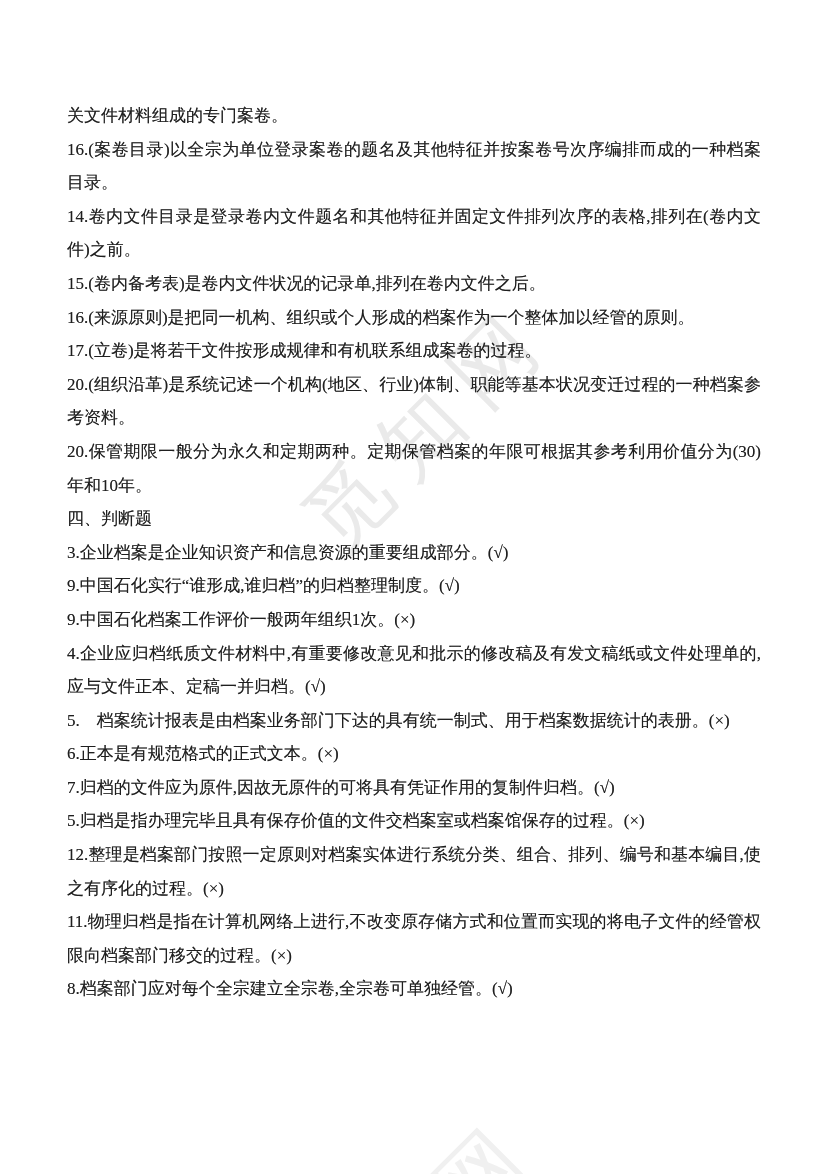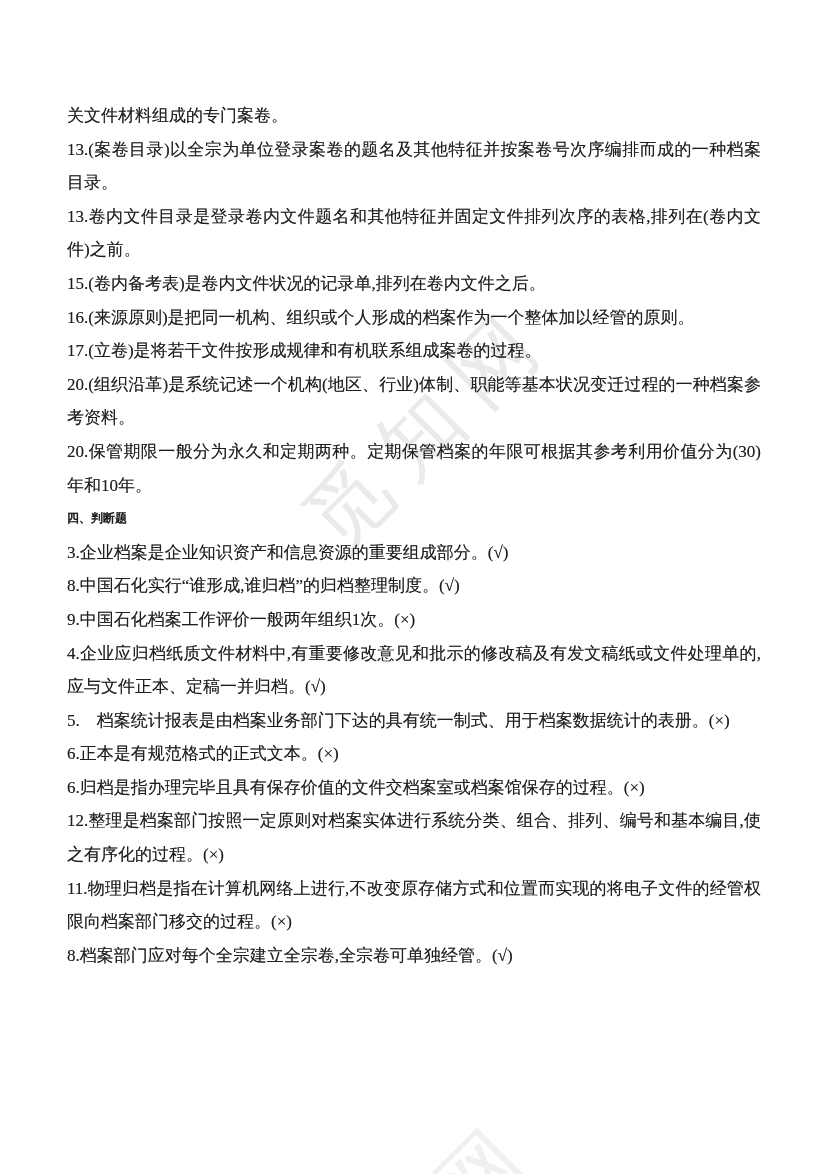--- a/index.html
+++ b/index.html
@@ -47,52 +47,53 @@
     line-height: 33.6px;
     color: #1f1f1f;
     text-align: justify;
     text-shadow: 0 0 0.5px rgba(40,40,40,0.55);
     word-break: break-all;
     line-break: strict;
   }
   .content p { margin: 0; }
   .heading {
     font-family: "Liberation Sans", "DejaVu Sans", sans-serif;
-    font-weight: 700;
-    font-size: 12px;
+    font-weight: 400;
+    font-size: 17px;
     line-height: 33.6px;
     text-align: left;
   }
 </style>
 </head>
 <body>
 
 <div class="page">
 
   <div class="watermark wm-main">觅知网</div>
   <div class="watermark wm-bottom">网</div>
 
   <div class="content">
     <p>关文件材料组成的专门案卷。</p>
 
-    <p>13.(案卷目录)以全宗为单位登录案卷的题名及其他特征并按案卷号次序编排而成的一种档案目录。</p>
-    <p>13.卷内文件目录是登录卷内文件题名和其他特征并固定文件排列次序的表格,排列在(卷内文件)之前。</p>
+    <p>16.(案卷目录)以全宗为单位登录案卷的题名及其他特征并按案卷号次序编排而成的一种档案目录。</p>
+    <p>14.卷内文件目录是登录卷内文件题名和其他特征并固定文件排列次序的表格,排列在(卷内文件)之前。</p>
     <p>15.(卷内备考表)是卷内文件状况的记录单,排列在卷内文件之后。</p>
     <p>16.(来源原则)是把同一机构、组织或个人形成的档案作为一个整体加以经管的原则。</p>
     <p>17.(立卷)是将若干文件按形成规律和有机联系组成案卷的过程。</p>
     <p>20.(组织沿革)是系统记述一个机构(地区、行业)体制、职能等基本状况变迁过程的一种档案参考资料。</p>
     <p>20.保管期限一般分为永久和定期两种。定期保管档案的年限可根据其参考利用价值分为(30)年和10年。</p>
 
     <p class="heading">四、判断题</p>
 
     <p>3.企业档案是企业知识资产和信息资源的重要组成部分。(√)</p>
-    <p>8.中国石化实行“谁形成,谁归档”的归档整理制度。(√)</p>
+    <p>9.中国石化实行“谁形成,谁归档”的归档整理制度。(√)</p>
     <p>9.中国石化档案工作评价一般两年组织1次。(×)</p>
     <p>4.企业应归档纸质文件材料中,有重要修改意见和批示的修改稿及有发文稿纸或文件处理单的,应与文件正本、定稿一并归档。(√)</p>
     <p>5.　档案统计报表是由档案业务部门下达的具有统一制式、用于档案数据统计的表册。(×)</p>
     <p>6.正本是有规范格式的正式文本。(×)</p>
-    <p>6.归档是指办理完毕且具有保存价值的文件交档案室或档案馆保存的过程。(×)</p>
+    <p>7.归档的文件应为原件,因故无原件的可将具有凭证作用的复制件归档。(√)</p>
+    <p>5.归档是指办理完毕且具有保存价值的文件交档案室或档案馆保存的过程。(×)</p>
     <p>12.整理是档案部门按照一定原则对档案实体进行系统分类、组合、排列、编号和基本编目,使之有序化的过程。(×)</p>
     <p>11.物理归档是指在计算机网络上进行,不改变原存储方式和位置而实现的将电子文件的经管权限向档案部门移交的过程。(×)</p>
     <p>8.档案部门应对每个全宗建立全宗卷,全宗卷可单独经管。(√)</p>
   </div>
 
 </div>
 
 </body></html>

